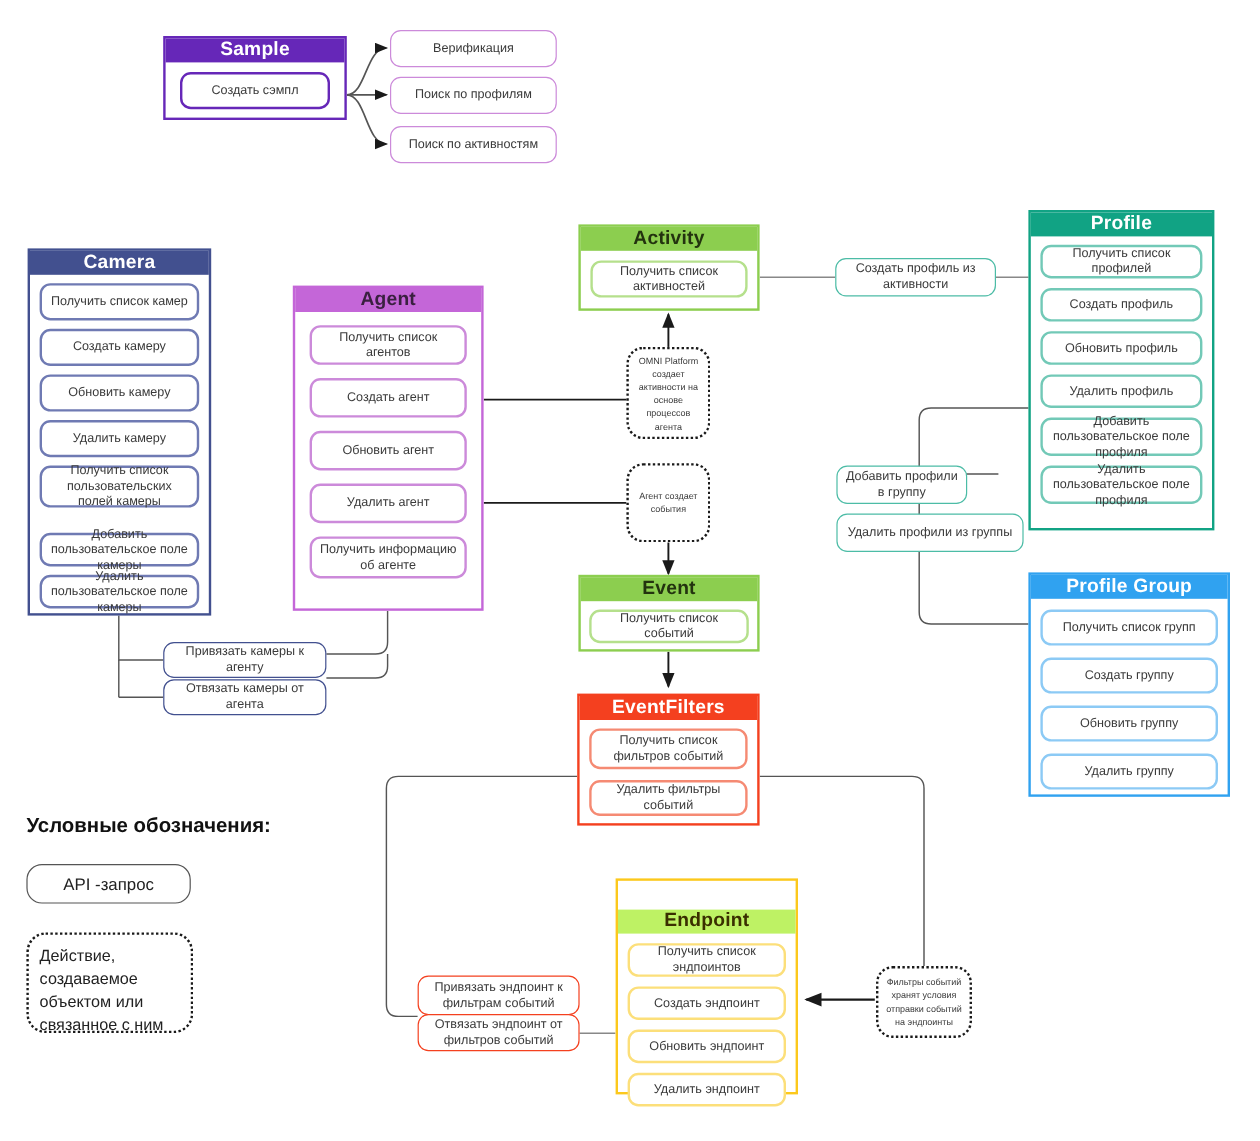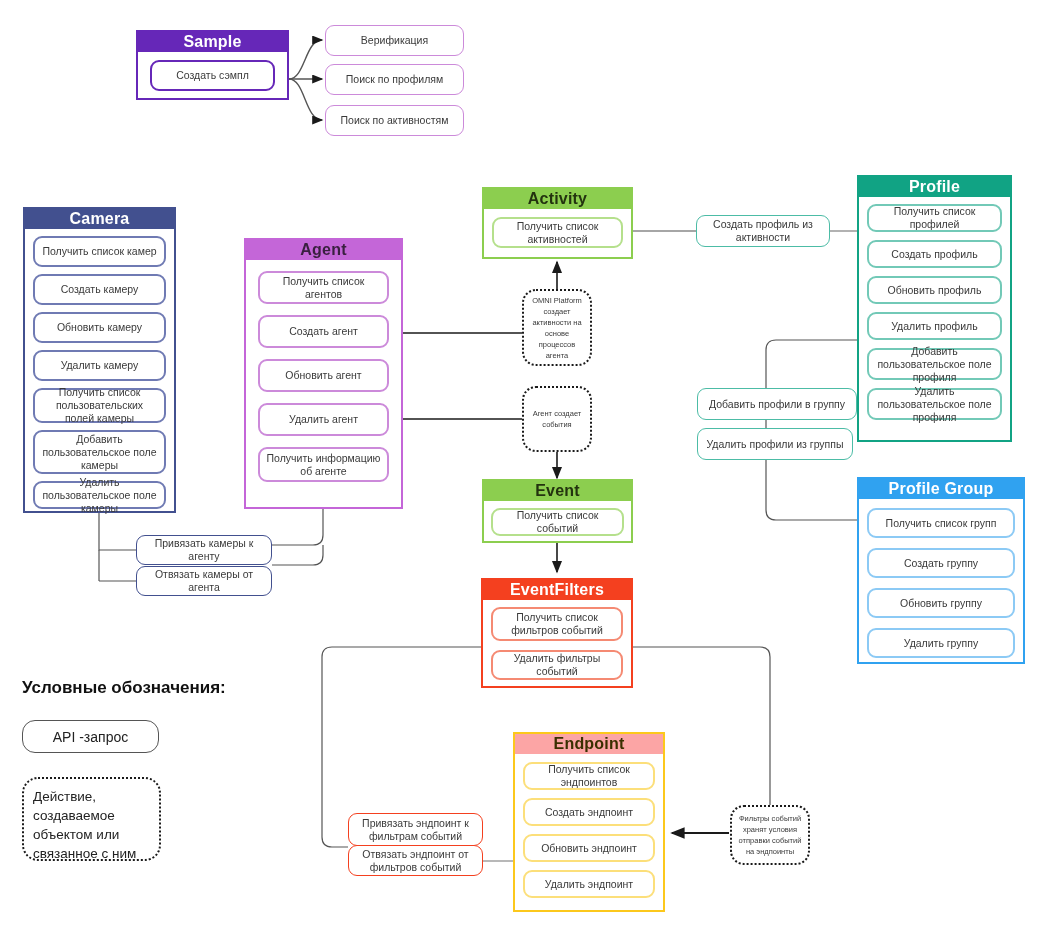--- a/index.html
+++ b/index.html
@@ -196,21 +196,21 @@
   <div class="free-node" style="left:325px; top:105px; width:139px; height:31px; border-color:#cc8ada;">Поиск по активностям</div>
 
   <div class="group-box" style="left:23px; top:207px; width:153px; height:306px; border-color:#42508f;">
     <div class="group-header" style="background:#42508f;">Camera</div>
     <div class="group-body">
       <div class="api-node" style="border-color:#6f7ab3; height:31px;">Получить список камер</div>
       <div class="api-node" style="border-color:#6f7ab3; height:31px;">Создать камеру</div>
       <div class="api-node" style="border-color:#6f7ab3; height:31px;">Обновить камеру</div>
       <div class="api-node" style="border-color:#6f7ab3; height:31px;">Удалить камеру</div>
       <div class="api-node" style="border-color:#6f7ab3; height:35px;">Получить список пользовательских полей камеры</div>
-      <div class="api-node" style="border-color:#6f7ab3; height:44px;">Добавить пользовательское поле камеры</div>
+      <div class="api-node" style="border-color:#6f7ab3; height:28px;margin-top:14px;">Добавить пользовательское поле камеры</div>
       <div class="api-node" style="border-color:#6f7ab3; height:28px;">Удалить пользовательское поле камеры</div>
     </div>
   </div>
 
   <div class="free-node" style="left:136px; top:535px; width:136px; height:30px; border-color:#42508f;">Привязать камеры к агенту</div>
   <div class="free-node" style="left:136px; top:566px; width:136px; height:30px; border-color:#42508f;">Отвязать камеры от агента</div>
 
   <div class="group-box" style="left:244px; top:238px; width:159px; height:271px; border-color:#c466d8;">
     <div class="group-header" style="background:#c466d8; color:#3a2040;">Agent</div>
     <div class="group-body" style="gap:11px; padding:11px 12px;">
@@ -242,21 +242,21 @@
 
   <div class="group-box" style="left:481px; top:578px; width:152px; height:110px; border-color:#f4401f;">
     <div class="group-header" style="background:#f4401f;">EventFilters</div>
     <div class="group-body" style="padding:7px 8px; gap:9px;">
       <div class="api-node" style="border-color:#f58a73; height:34px;">Получить список фильтров событий</div>
       <div class="api-node" style="border-color:#f58a73; height:30px;">Удалить фильтры событий</div>
     </div>
   </div>
 
   <div class="group-box" style="left:513px; top:732px; width:152px; height:180px; border-color:#fcc81c;">
-    <div class="group-header" style="background:#fca5a5; color:#3a2f00;">Endpoint</div>
+    <div class="group-header" style="background:#bef264; color:#3a2f00;margin-top:24px;">Endpoint</div>
     <div class="group-body" style="padding:8px; gap:8px;">
       <div class="api-node" style="border-color:#fcdf7a; height:28px;">Получить список эндпоинтов</div>
       <div class="api-node" style="border-color:#fcdf7a; height:28px;">Создать эндпоинт</div>
       <div class="api-node" style="border-color:#fcdf7a; height:28px;">Обновить эндпоинт</div>
       <div class="api-node" style="border-color:#fcdf7a; height:28px;">Удалить эндпоинт</div>
     </div>
   </div>
 
   <div class="free-node" style="left:348px; top:813px; width:135px; height:33px; border-color:#f4401f;">Привязать эндпоинт к фильтрам событий</div>
   <div class="free-node" style="left:348px; top:845px; width:135px; height:31px; border-color:#f4401f;">Отвязать эндпоинт от фильтров событий</div>
@@ -267,21 +267,21 @@
       <div class="api-node" style="border-color:#72c9b7; height:28px;">Получить список профилей</div>
       <div class="api-node" style="border-color:#72c9b7; height:28px;">Создать профиль</div>
       <div class="api-node" style="border-color:#72c9b7; height:28px;">Обновить профиль</div>
       <div class="api-node" style="border-color:#72c9b7; height:28px;">Удалить профиль</div>
       <div class="api-node" style="border-color:#72c9b7; height:32px;">Добавить пользовательское поле профиля</div>
       <div class="api-node" style="border-color:#72c9b7; height:32px;">Удалить пользовательское поле профиля</div>
     </div>
   </div>
 
   <div class="free-node" style="left:696px; top:215px; width:134px; height:32px; border-color:#4cbca6;">Создать профиль из активности</div>
-  <div class="free-node" style="left:697px; top:388px; width:160px; height:32px; border-color:#4cbca6;">Добавить профили в группу</div>
+  <div class="free-node" style="left:697px; top:388px; width:109px; height:32px; border-color:#4cbca6;">Добавить профили в группу</div>
   <div class="free-node" style="left:697px; top:428px; width:156px; height:32px; border-color:#4cbca6;">Удалить профили из группы</div>
 
   <div class="group-box" style="left:857px; top:477px; width:168px; height:187px; border-color:#30a2f0;">
     <div class="group-header" style="background:#30a2f0;">Profile Group</div>
     <div class="group-body" style="padding:9px 8px; gap:10px;">
       <div class="api-node" style="border-color:#8ccaf5; height:30px;">Получить список групп</div>
       <div class="api-node" style="border-color:#8ccaf5; height:30px;">Создать группу</div>
       <div class="api-node" style="border-color:#8ccaf5; height:30px;">Обновить группу</div>
       <div class="api-node" style="border-color:#8ccaf5; height:30px;">Удалить группу</div>
     </div>

